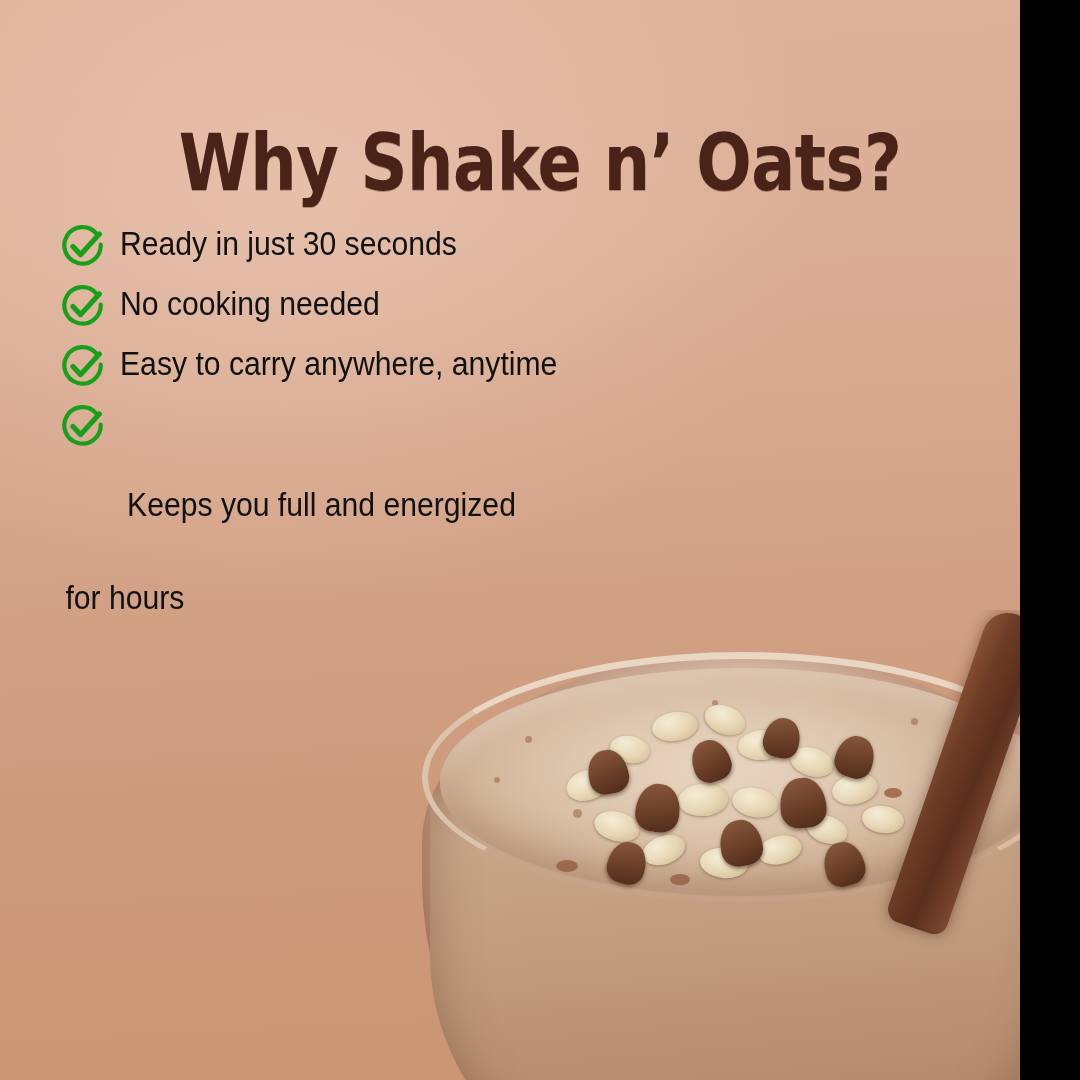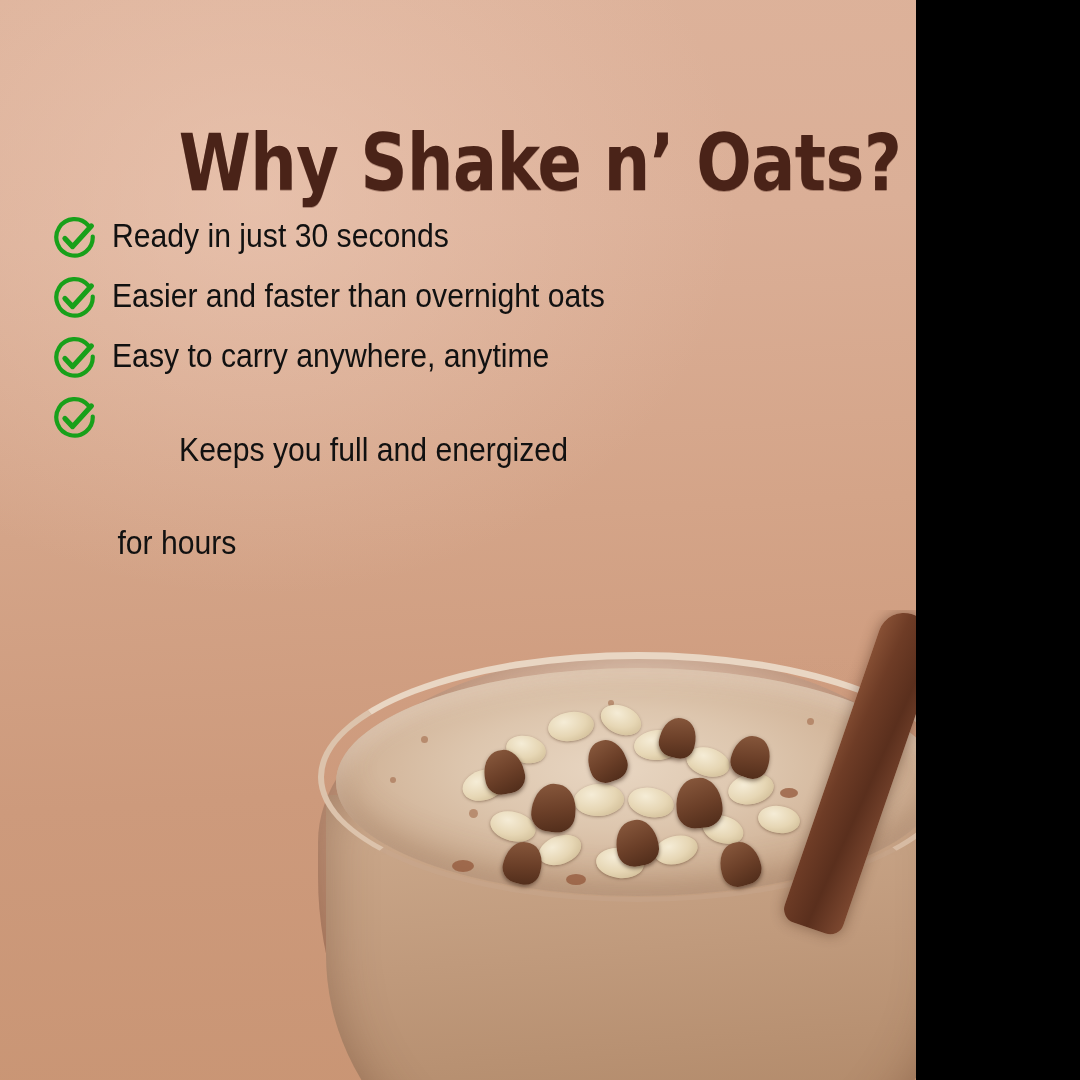--- a/index.html
+++ b/index.html
@@ -3,21 +3,21 @@
 <meta charset="utf-8">
 <title>Why Shake n' Oats</title>
 <style>
   html, body {
     margin: 0;
     padding: 0;
     background: #000;
   }
   #poster {
     position: relative;
-    width: 916px;
+    width: 1020px;
     height: 1080px;
     overflow: hidden;
     font-family: "Liberation Sans", sans-serif;
     background: linear-gradient(177deg,
                 #ddb29a 0%,
                 #dbaf97 22%,
                 #d4a488 48%,
                 #cd9a7c 72%,
                 #c99574 100%);
   }
@@ -82,21 +82,21 @@
     transform-origin: 0 50%;
     white-space: pre;
     padding-top: 5px;
   }
   .benefit-text .l2 {
     display: block;
     margin-top: 26px;
     margin-left: 6px;
   }
   
-  .benefit.tall { margin-bottom: 20px; }
+  .benefit.tall { margin-bottom: 20px; flex-direction: column; }
 
   
   .photo {
     position: absolute;
     right: 0;
     bottom: 0;
     width: 620px;
     height: 470px;
     overflow: hidden;
     pointer-events: none;
@@ -250,43 +250,43 @@
       <div class="crumb" style="left:24px;top:164px;width:22px;height:12px;"></div>
       <div class="crumb" style="left:352px;top:92px;width:18px;height:10px;"></div>
       <div class="crumb" style="left:138px;top:178px;width:20px;height:11px;"></div>
     </div>
 
     <div class="straw"></div>
   </div>
 
   <h1 class="headline">Why Shake n’ Oats?</h1>
 
-  <ul class="benefits" style="list-style:none;margin:0;padding:0;">
+  <ul class="benefits" style="list-style:none;margin:8px;padding:0;">
 
     <li class="benefit">
       <span class="check-icon">
         <svg viewBox="0 0 48 48" aria-hidden="true">
           <path d="M38 11 A19 19 0 1 0 42.5 22.5" fill="none" stroke="#18a01a" stroke-width="4.4" stroke-linecap="round"></path>
           <path d="M13.5 24.5 L21.5 33 L41 11.5" fill="none" stroke="#18a01a" stroke-width="5.4" stroke-linecap="round" stroke-linejoin="round"></path>
         </svg>
       </span>
       <span class="benefit-text">Ready in just 30 seconds</span>
     </li>
 
-
-
     <li class="benefit">
       <span class="check-icon">
         <svg viewBox="0 0 48 48" aria-hidden="true">
           <path d="M38 11 A19 19 0 1 0 42.5 22.5" fill="none" stroke="#18a01a" stroke-width="4.4" stroke-linecap="round"></path>
           <path d="M13.5 24.5 L21.5 33 L41 11.5" fill="none" stroke="#18a01a" stroke-width="5.4" stroke-linecap="round" stroke-linejoin="round"></path>
         </svg>
       </span>
-      <span class="benefit-text">Easier and faster than overnight oats</span>
+      <span class="benefit-text">No cooking needed</span>
     </li>
+
+
 
 
     <li class="benefit">
       <span class="check-icon">
         <svg viewBox="0 0 48 48" aria-hidden="true">
           <path d="M38 11 A19 19 0 1 0 42.5 22.5" fill="none" stroke="#18a01a" stroke-width="4.4" stroke-linecap="round"></path>
           <path d="M13.5 24.5 L21.5 33 L41 11.5" fill="none" stroke="#18a01a" stroke-width="5.4" stroke-linecap="round" stroke-linejoin="round"></path>
         </svg>
       </span>
       <span class="benefit-text">Easy to carry anywhere, anytime</span>

